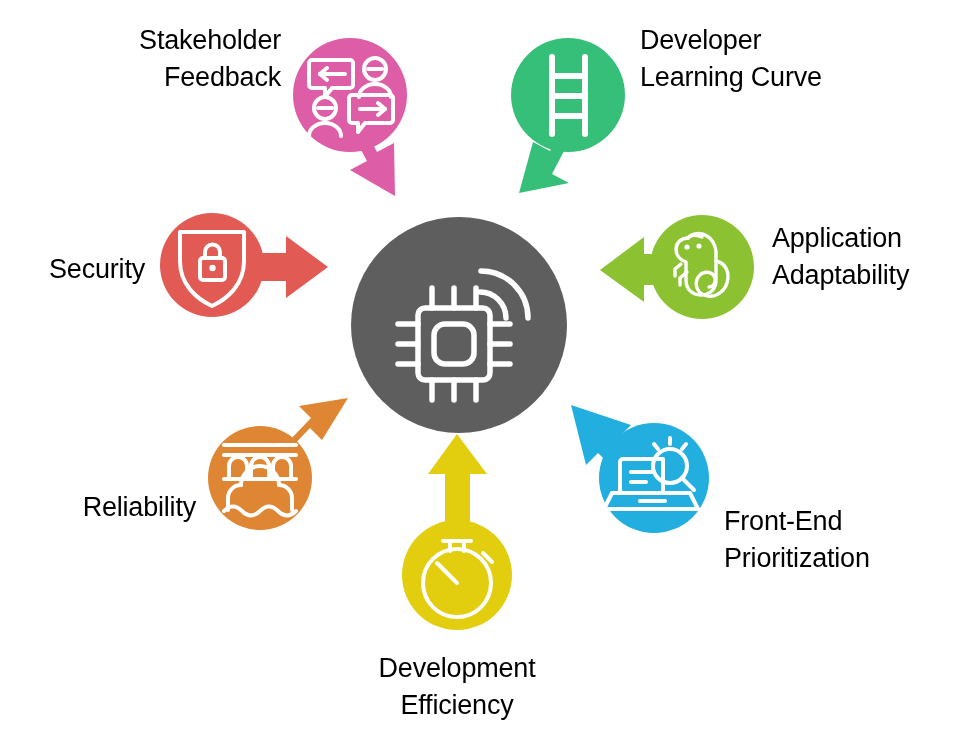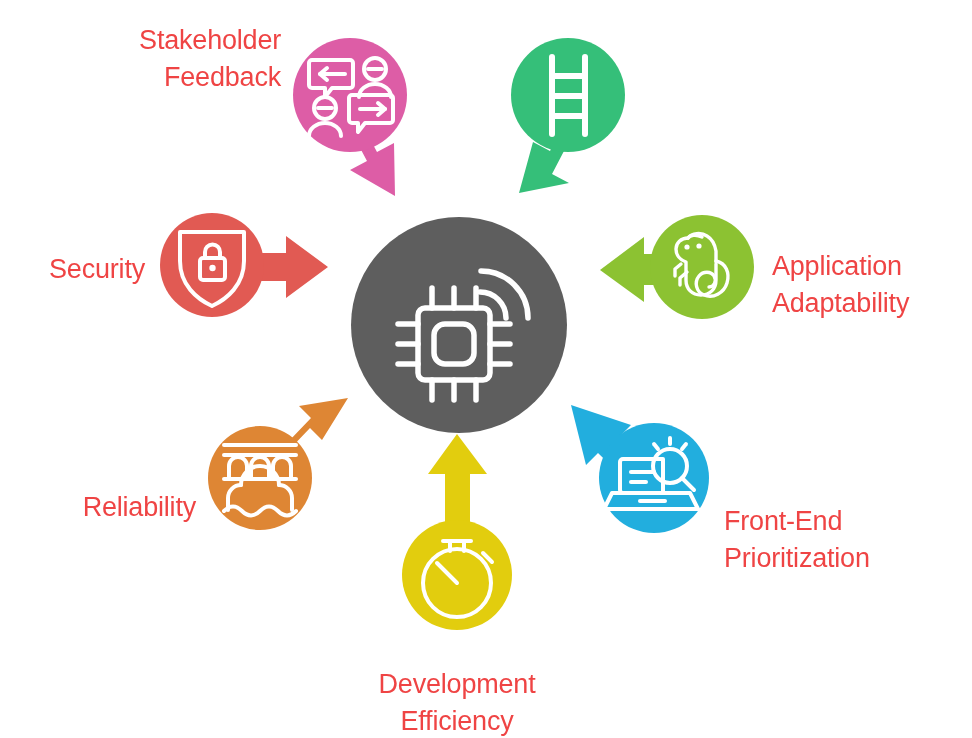--- a/index.html
+++ b/index.html
@@ -15,21 +15,21 @@
     position: relative;
   }
   #canvas {
     position: absolute;
     inset: 0;
     width: 972px;
     height: 738px;
   }
   .label {
     position: absolute;
-    color: #ef4444;
+    color: #000000;
     font-size: 27px;
     line-height: 1.36;
     font-family: "Liberation Sans", sans-serif;
     white-space: pre;
     letter-spacing: -0.2px;
   }
   .label.right  { text-align: right; }
   .label.left   { text-align: left; }
   .label.center { text-align: center; }
 </style>
@@ -213,27 +213,29 @@
       </g>
     </g>
 
   </svg>
 
   
 
   <div class="label right" style="left:16px; top:22px; width:265px;">Stakeholder
 Feedback</div>
 
+  <div class="label left" style="left:640px; top:22px; width:310px;">Developer
+Learning Curve</div>
 
   <div class="label right" style="left:0px; top:251px; width:145px;">Security</div>
 
-  <div class="label left" style="left:772px; top:220px; width:200px;margin-top:28px;">Application
+  <div class="label left" style="left:772px; top:220px; width:200px;">Application
 Adaptability</div>
 
   <div class="label right" style="left:0px; top:489px; width:196px;">Reliability</div>
 
   <div class="label left" style="left:724px; top:503px; width:240px;">Front-End
 Prioritization</div>
 
-  <div class="label center" style="left:307px; top:650px; width:300px;margin-top:16px;">Development
+  <div class="label center" style="left:307px; top:650px; width:300px;">Development
 Efficiency</div>
 
 </div>
 
 </body></html>

